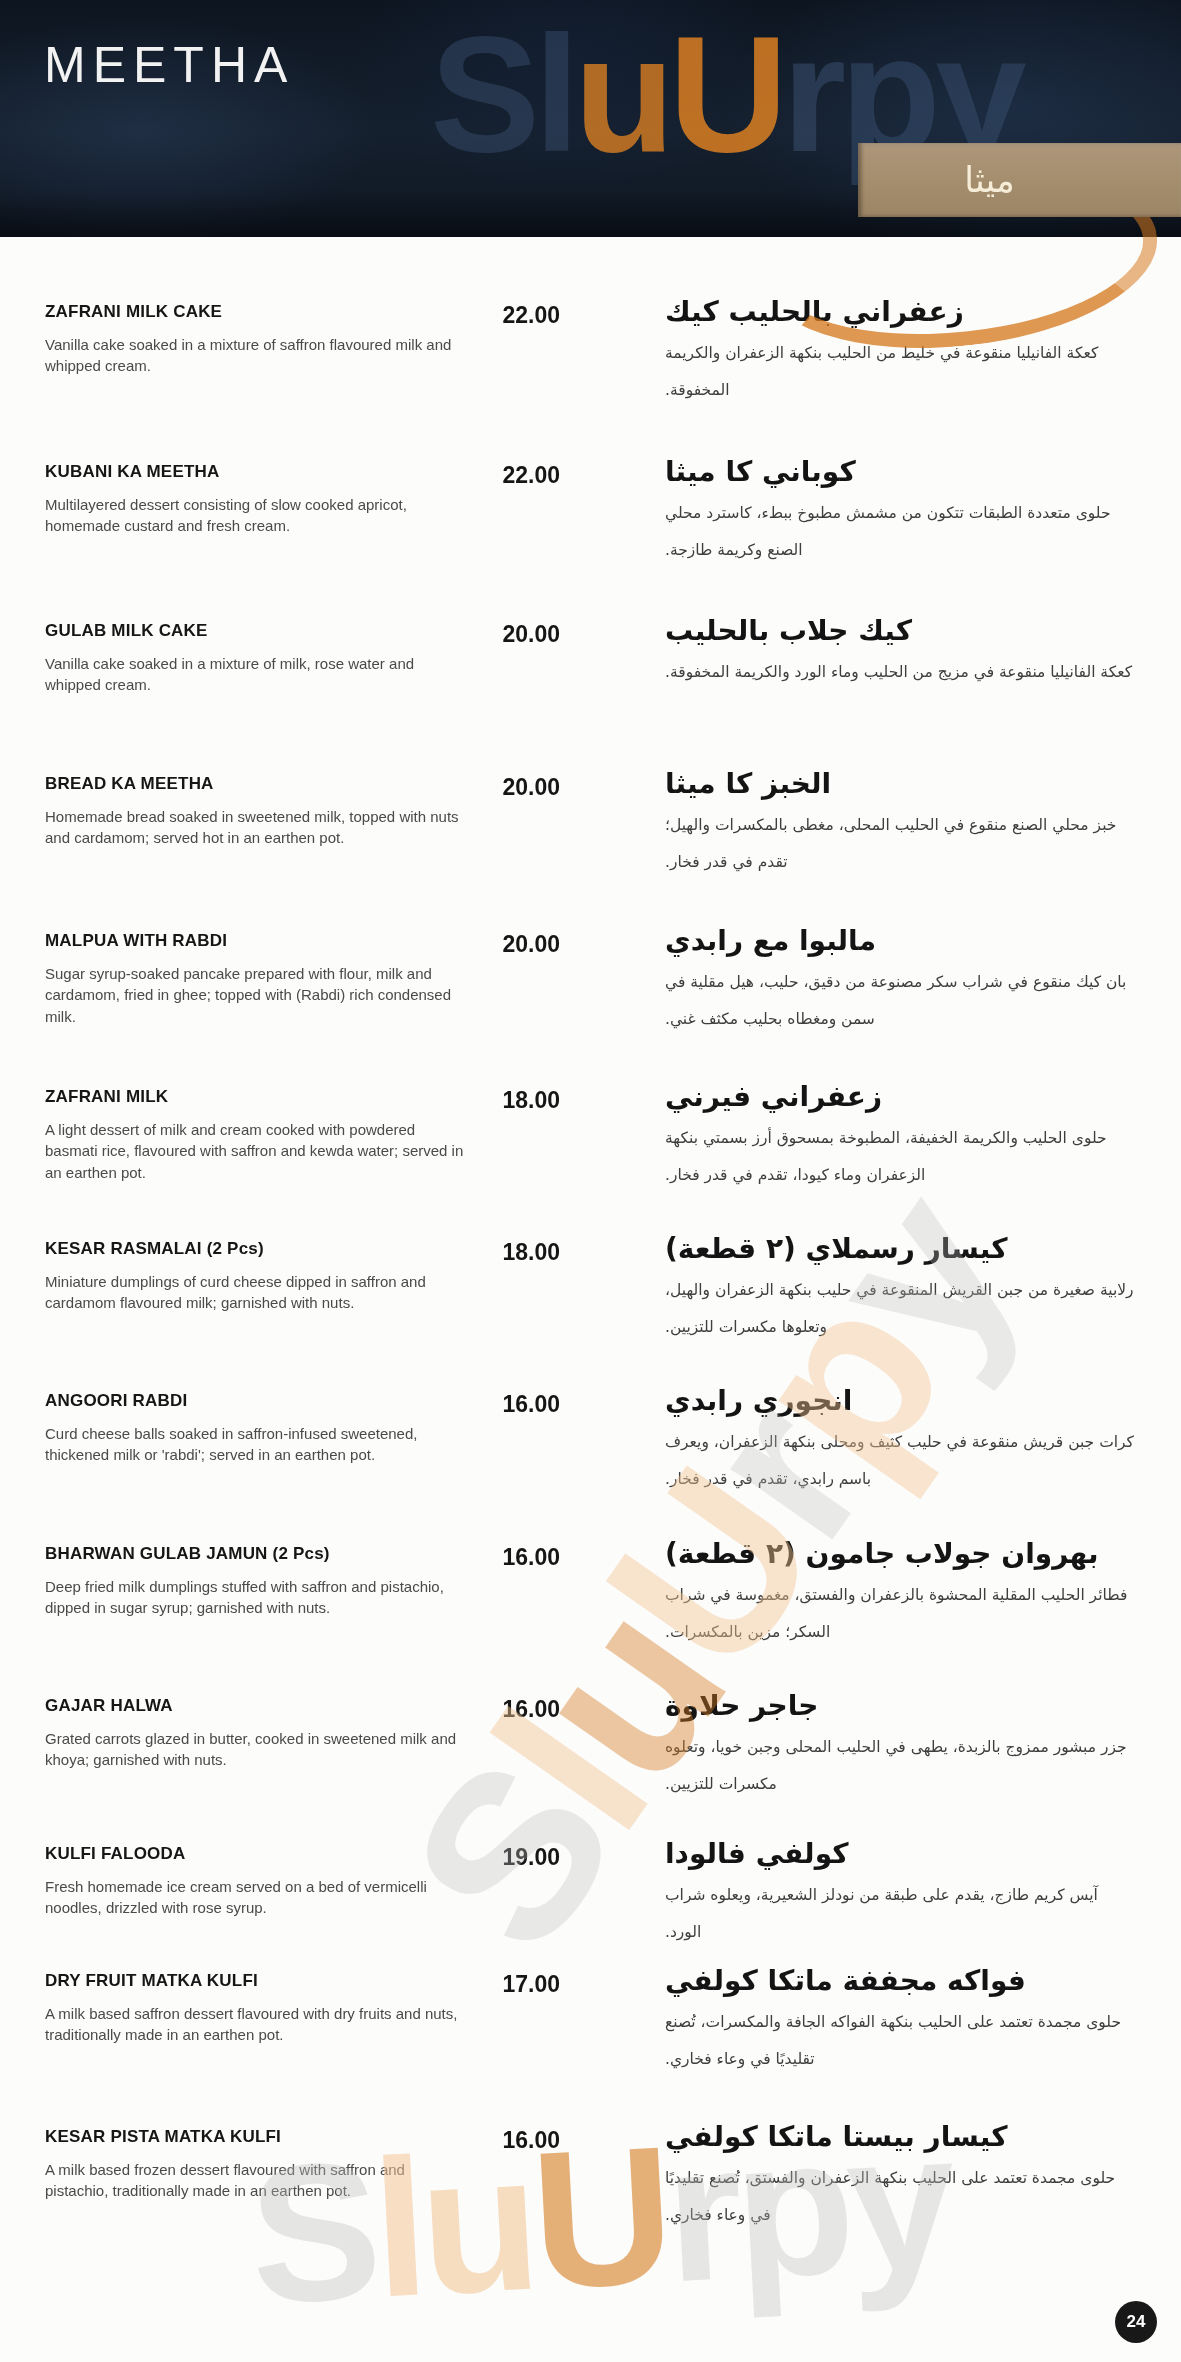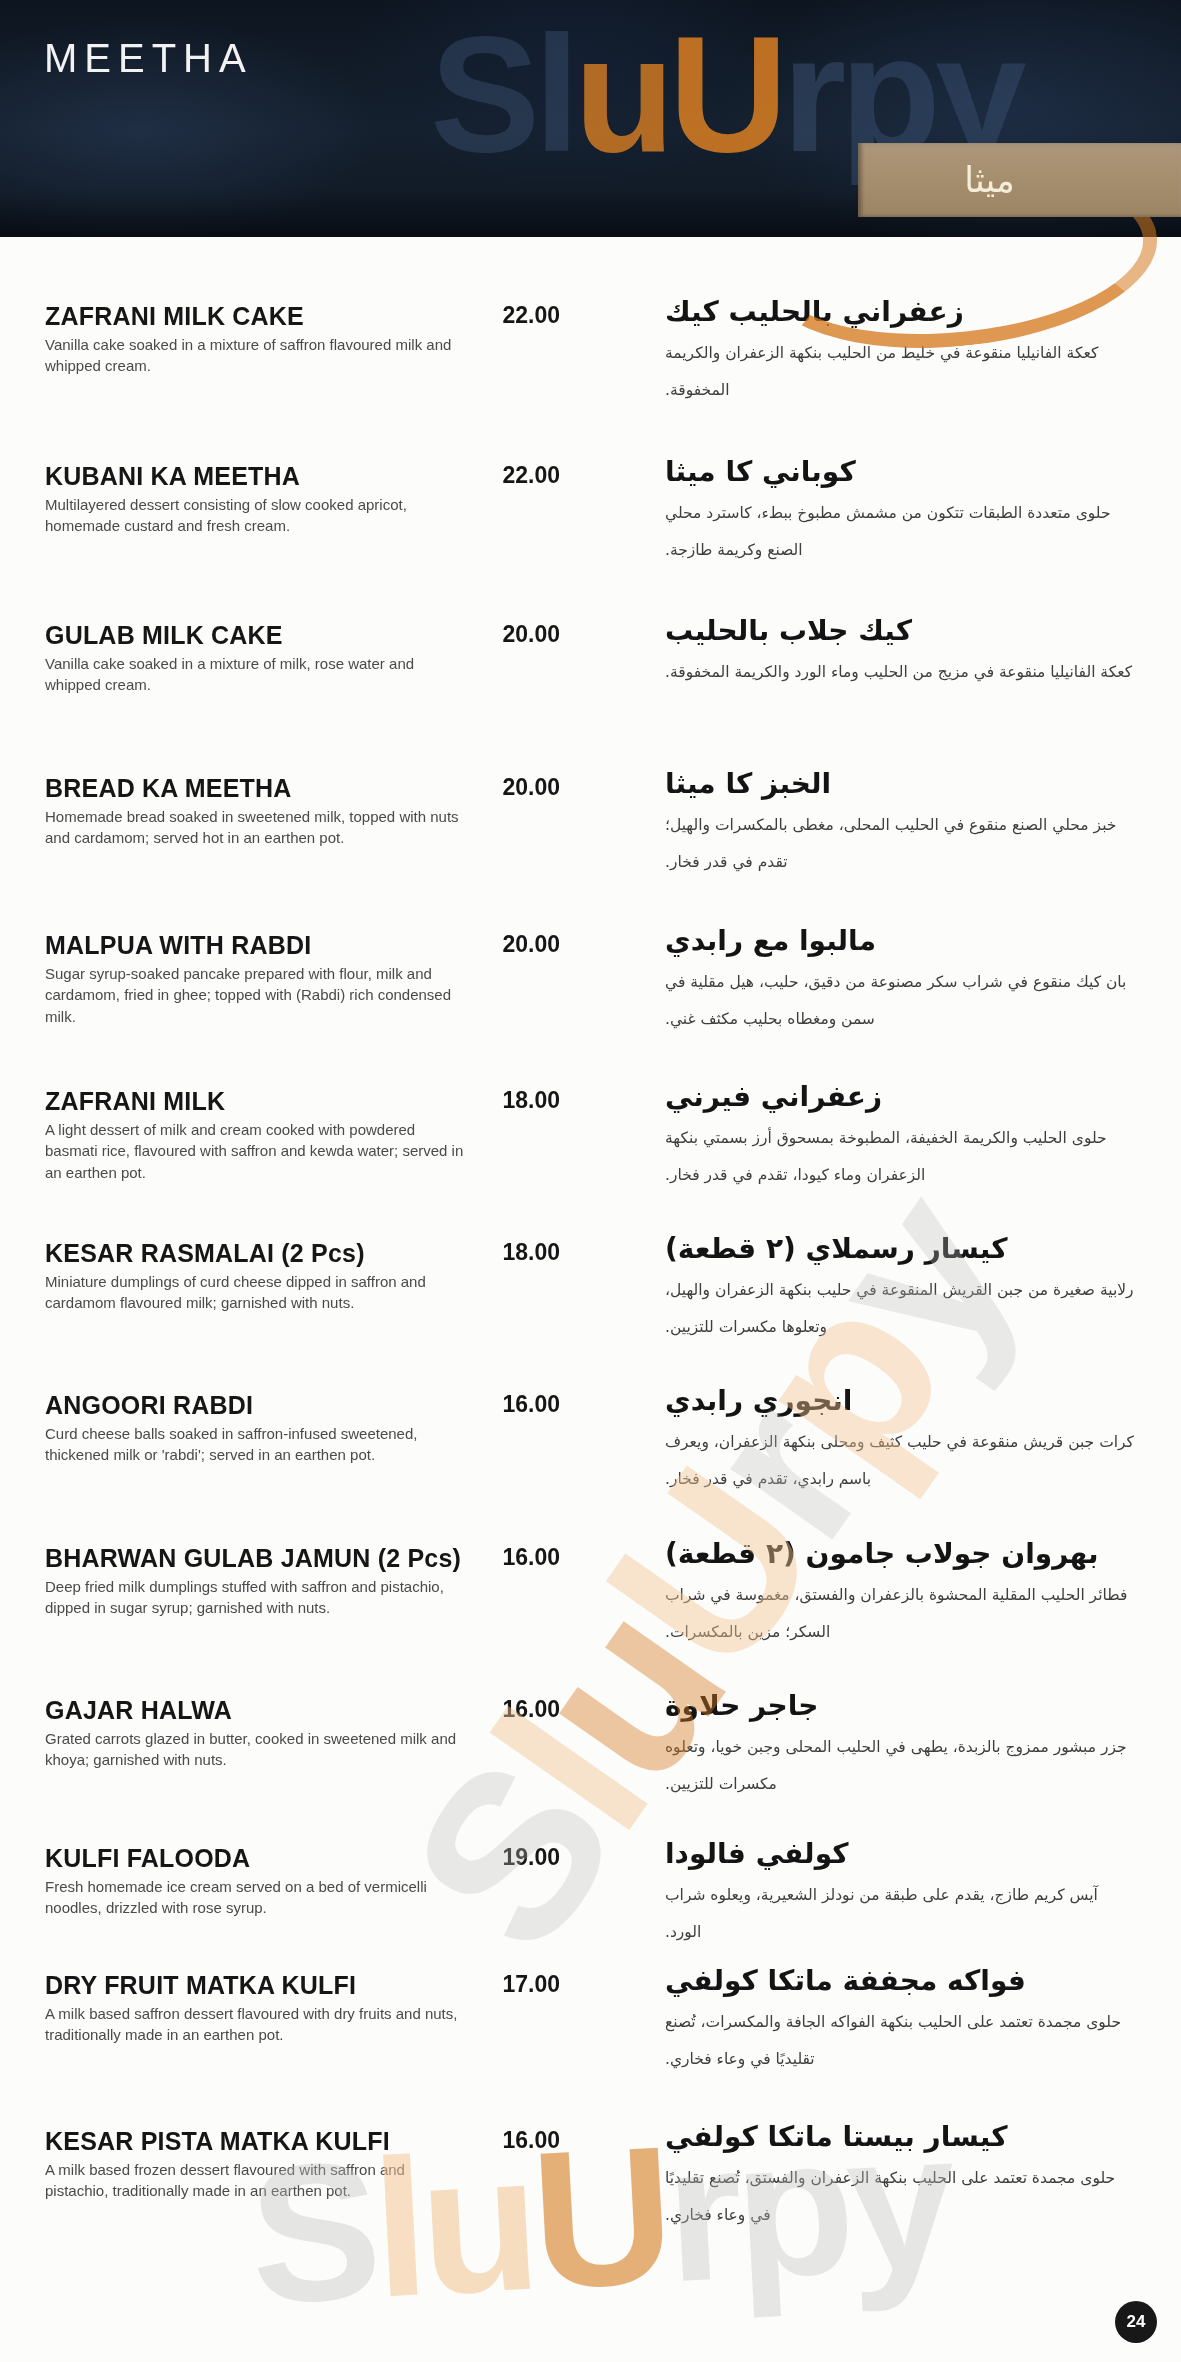--- a/index.html
+++ b/index.html
@@ -19,21 +19,21 @@
       radial-gradient(ellipse 300px 190px at 48% 25%, rgba(22,36,60,.55), transparent 72%),
       radial-gradient(ellipse 420px 210px at 86% 45%, rgba(40,62,96,.42), transparent 70%),
       linear-gradient(180deg,#0d1520 0%, #15202e 55%, #0e1621 100%);
   }
   .header::after{ 
     content:"";position:absolute;left:0;bottom:0;width:100%;height:46px;
     background:linear-gradient(180deg, rgba(0,0,0,0) 0%, rgba(0,0,0,.38) 100%);
   }
   .page-title{
     position:absolute;left:44px;top:36px;
-    font-size:40px;font-weight:400;letter-spacing:7px;
+    font-size:50px;font-weight:400;letter-spacing:7px;
     color:var(--title_text,#f2f2f2);
     z-index:3;
   }
   .section-tab{
     position:absolute;left:858px;top:143px;width:323px;height:74px;
     background:linear-gradient(180deg,#ad967a 0%, var(--tab_bg,#a68f6f) 45%, #9c8565 100%);
     box-shadow:inset 3px 0 4px rgba(30,25,15,.45), inset 0 2px 3px rgba(255,255,255,.18);
     display:flex;align-items:center;justify-content:center;
     z-index:4;
   }
@@ -62,21 +62,21 @@
   }
   .wm-bottom{
     left:250px;top:2120px;
     font-size:195px;letter-spacing:-7px;
     transform:rotate(-3deg);
   }
   
   .row{position:absolute;left:0;width:1181px;}
   .en-name{
     position:absolute;left:45px;top:0;width:480px;
-    font-size:25px;font-weight:bold;color:var(--item_name,#161616);letter-spacing:.2px;
+    font-size:17px;font-weight:bold;color:var(--item_name,#161616);letter-spacing:.2px;
     line-height:1.1;
   }
   .price{
     position:absolute;left:420px;top:0;width:140px;text-align:right;
     font-size:23px;font-weight:bold;color:var(--price,#161616);line-height:1.1;
   }
   .en-desc{
     position:absolute;left:45px;top:31px;width:422px;
     font-size:15px;color:var(--item_desc,#4a4a4a);line-height:1.42;
   }

